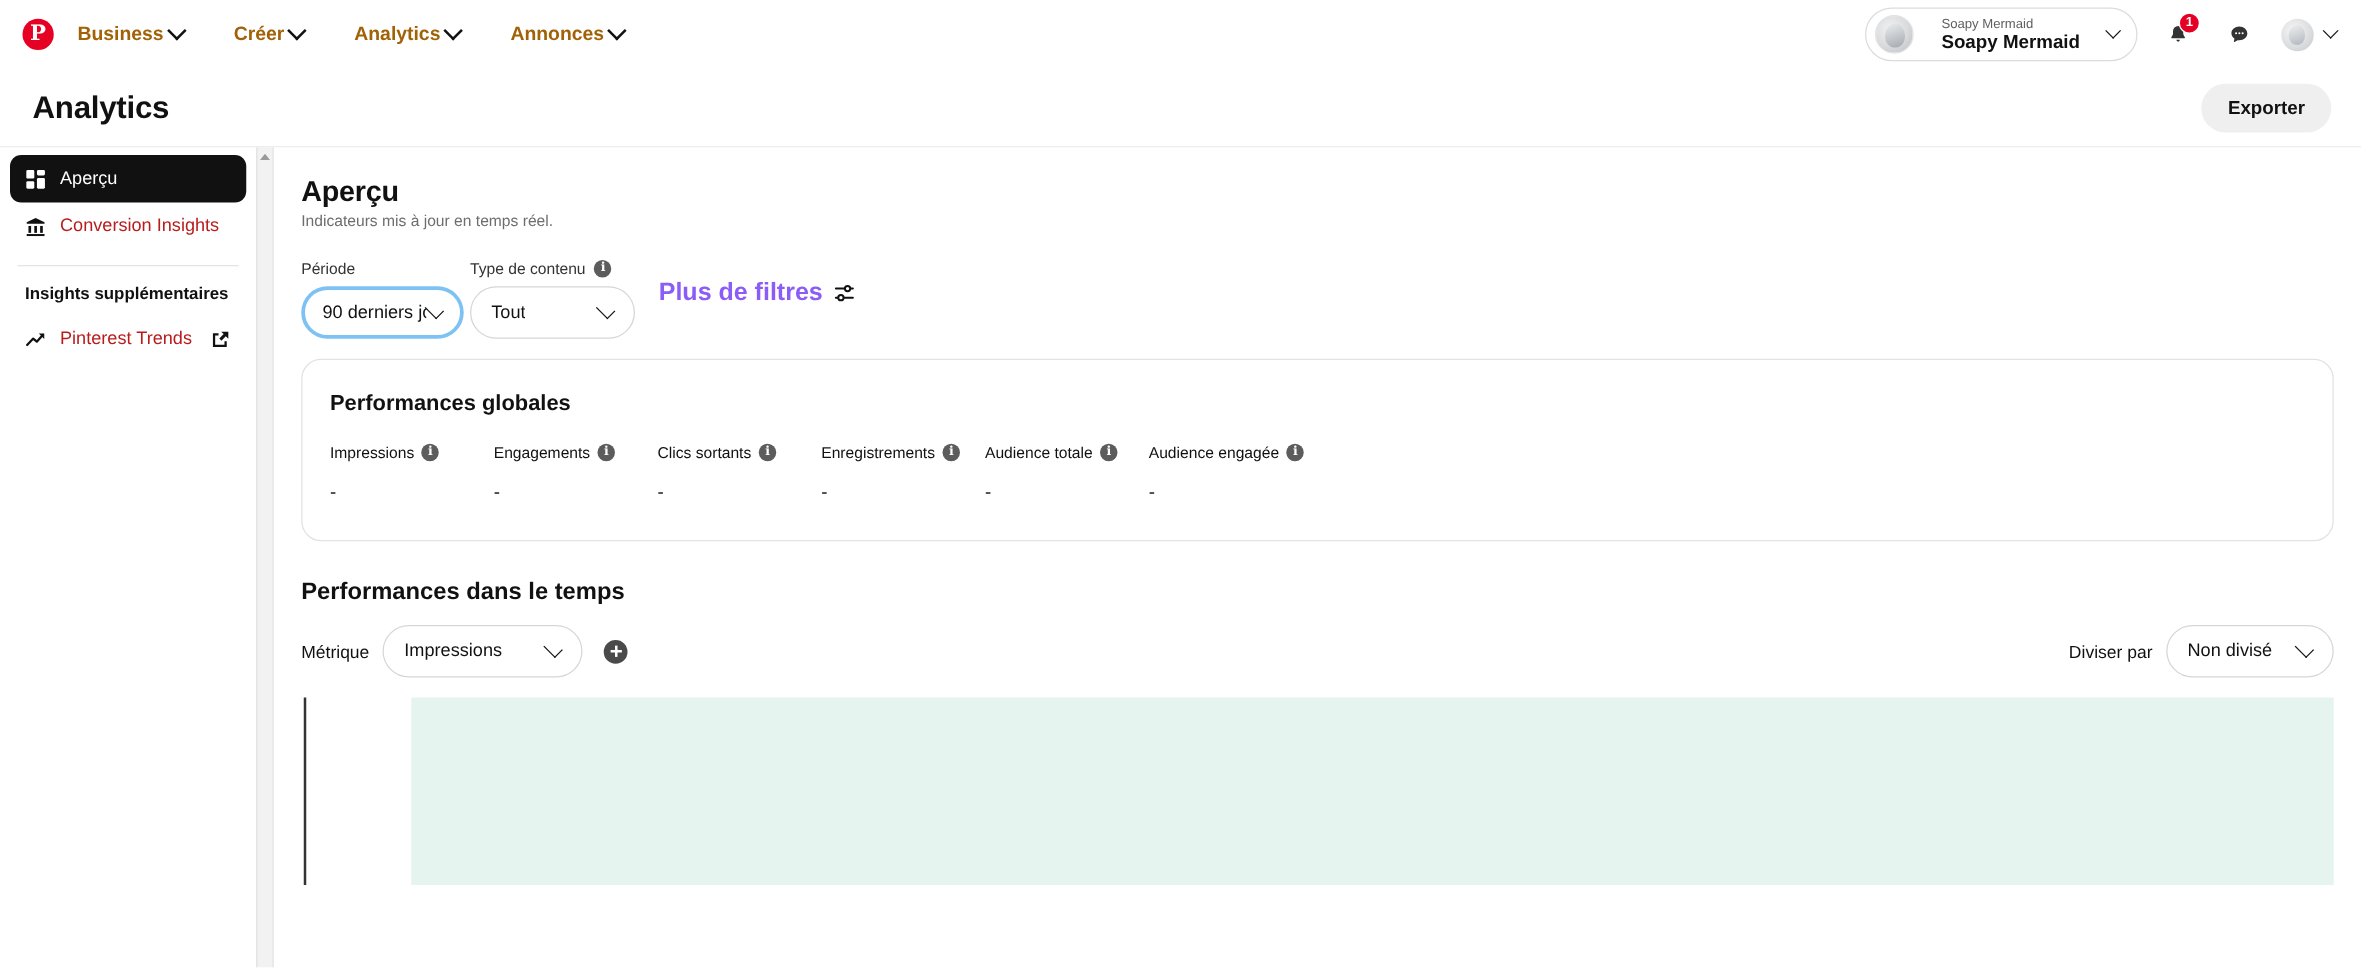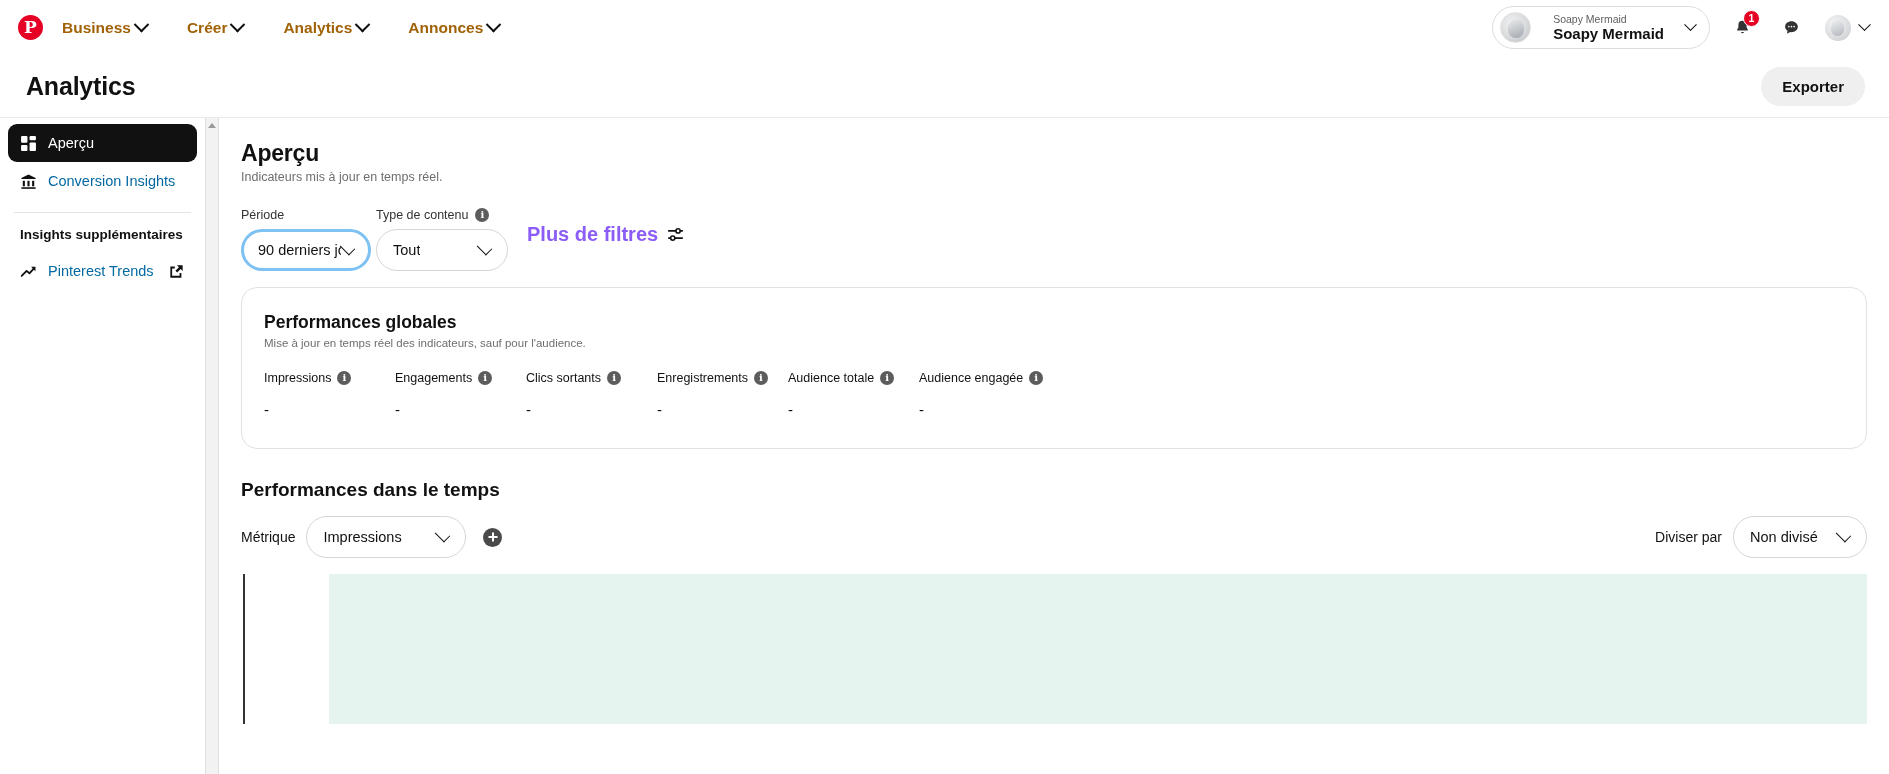--- a/index.html
+++ b/index.html
@@ -177,21 +177,21 @@
     overflow: hidden;
   }
   .side-item {
     display: flex;
     align-items: center;
     gap: 11px;
     height: 38px;
     padding: 0 12px;
     border-radius: 9px;
     font-size: 14.5px;
-    color: #0369a1;
+    color: #b91c1c;
     cursor: pointer;
     white-space: nowrap;
   }
   .side-item.active {
     background: #111111;
     color: #ffffff;
     font-weight: 400;
   }
   .side-divider {
     height: 1px;
@@ -568,21 +568,20 @@
           <circle cx="10.4" cy="4.6" r="2" fill="#fff" stroke="#111" stroke-width="1.5"></circle>
           <circle cx="5.4" cy="11.4" r="2" fill="#fff" stroke="#111" stroke-width="1.5"></circle>
         </svg>
       </div>
 
     </div>
 
 
     <div class="card">
       <div class="card-title">Performances globales</div>
-      <div class="card-sub">Mise à jour en temps réel des indicateurs, sauf pour l'audience.</div>
 
       <div class="metrics">
 
         <div class="metric">
           <div class="metric-label">
             <span>Impressions</span>
             <span class="info-dot">i</span>
           </div>
           <div class="metric-value">-</div>
         </div>

